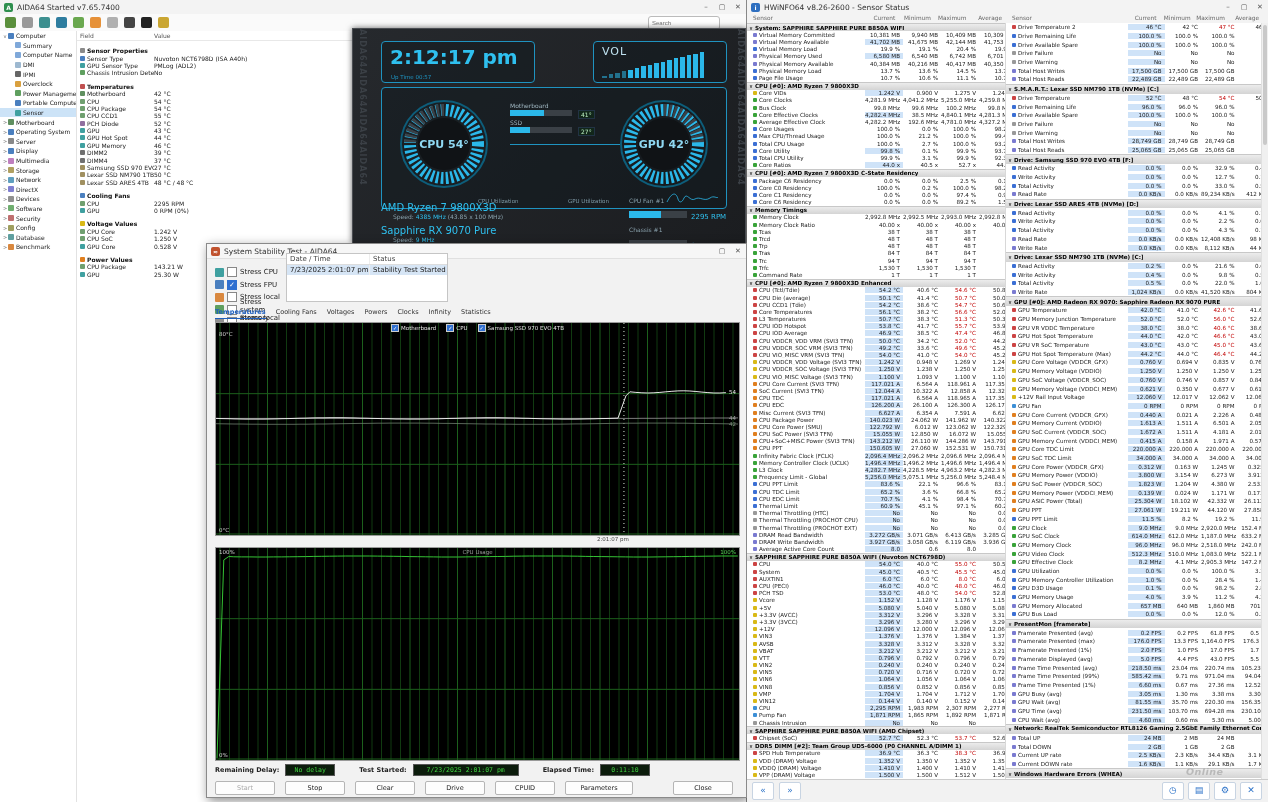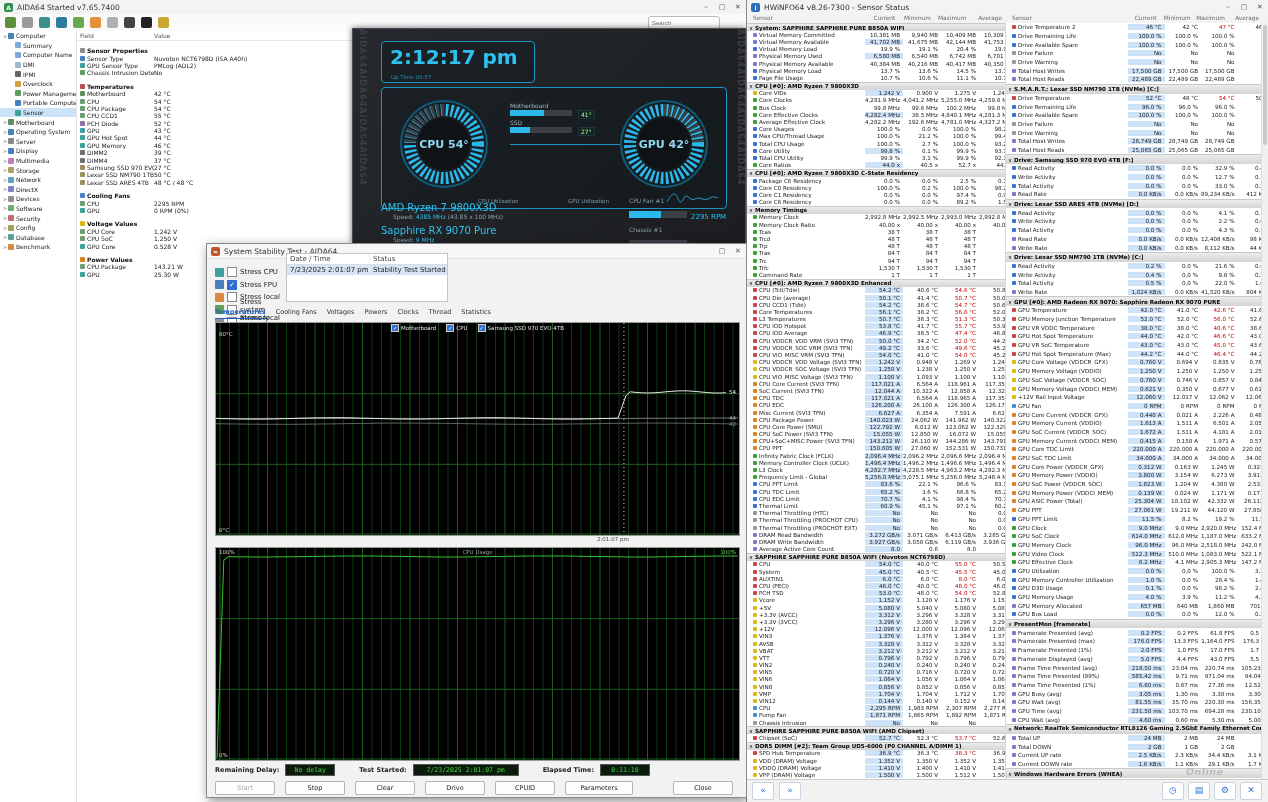--- a/index.html
+++ b/index.html
@@ -407,20 +407,41 @@
     </div>
   </section>
 
   <section id="panel" class="abs">
     <div class="sidebrand" style="left:0;">AIDA64AIDA64AIDA64AIDA64</div>
     <div class="sidebrand" style="right:0;">AIDA64AIDA64AIDA64AIDA64</div>
     <div id="p-time" class="cybox">
       <div class="big">2:12:17 pm</div>
       <div class="up">Up Time 00:57</div>
     </div>
+    <div id="p-vol" class="cybox">
+      <div class="vlab">VOL</div>
+      <div class="volbars" id="volbars">
+          <i style="height: 2px; opacity: 0.55;"></i>
+          <i style="height: 3.6px; opacity: 0.55;"></i>
+          <i style="height: 5.2px; opacity: 0.55;"></i>
+          <i style="height: 6.8px; opacity: 0.55;"></i>
+          <i style="height: 8.4px; opacity: 1;"></i>
+          <i style="height: 10px; opacity: 1;"></i>
+          <i style="height: 11.6px; opacity: 1;"></i>
+          <i style="height: 13.2px; opacity: 1;"></i>
+          <i style="height: 14.8px; opacity: 1;"></i>
+          <i style="height: 16.4px; opacity: 1;"></i>
+          <i style="height: 18px; opacity: 1;"></i>
+          <i style="height: 19.6px; opacity: 1;"></i>
+          <i style="height: 21.2px; opacity: 1;"></i>
+          <i style="height: 22.8px; opacity: 1;"></i>
+          <i style="height: 24.4px; opacity: 1;"></i>
+          <i style="height: 26px; opacity: 1;"></i>
+        </div>
+    </div>
     <div id="p-main" class="cybox">
       <div class="gauge" style="left:14px;">
         <svg width="96" height="96" viewBox="0 0 96 96">
           <circle cx="48" cy="48" r="43" fill="none" stroke="#0d5d7a" stroke-width="2"></circle>
           <circle cx="48" cy="48" r="34" fill="none" stroke="#2bb8ea" stroke-width="12" stroke-dasharray="2.6 2.3"></circle>
           <path d="M 48 14 A 34 34 0 0 0 14 48" fill="none" stroke="#3a4147" stroke-width="12" stroke-dasharray="2.6 2.3"></path>
           <circle cx="48" cy="48" r="26" fill="#101316"></circle>
         </svg>
         <div class="gtxt">CPU 54°</div>
       </div>
@@ -522,21 +543,21 @@
             <span>Stability Test Started</span>
           </div>
         </div>
     </div>
     <div id="stab-tabs">
         <span class="act">Temperatures</span>
         <span>Cooling Fans</span>
         <span>Voltages</span>
         <span>Powers</span>
         <span>Clocks</span>
-        <span>Thread</span>
+        <span>Infinity</span>
         <span>Statistics</span>
       </div>
 
     <div class="graph" id="g1">
       <div class="glegend" id="g1-legend">
           <span><span class="lchk">✓</span><span>Motherboard</span></span>
           <span><span class="lchk">✓</span><span>CPU</span></span>
           <span><span class="lchk">✓</span><span>Samsung SSD 970 EVO 4TB</span></span>
         </div>
       <div class="glab" style="left:3px;top:8px;">80°C</div>
@@ -694,21 +715,21 @@
         <span class="btn">Drive</span>
         <span class="btn">CPUID</span>
         <span class="btn" style="width: 66px;">Parameters</span>
       </div>
     <span class="btn abs" style="left:466px;top:537px;">Close</span>
   </section>
 
   <section id="hw" class="abs">
     <div class="tbar">
       <span class="appico" style="background:#2e6fc0">i</span>
-      <span>HWiNFO64 v8.26-7300 - Sensor Status</span>
+      <span>HWiNFO64 v8.26-2600 - Sensor Status</span>
       <span class="winbtns">
         <span class="winbtn">–</span>
         <span class="winbtn">▢</span>
         <span class="winbtn">✕</span>
       </span>
     </div>
     <div id="hw-head">
         <div style="position: absolute; left: 0px; width: 258px; top: 0px; bottom: 0px; display: flex; align-items: center;">
           <span style="width: 118px; padding-left: 6px;">Sensor</span>
           <span style="width: 35px; text-align: right; padding-right: 3px;">Current</span>

